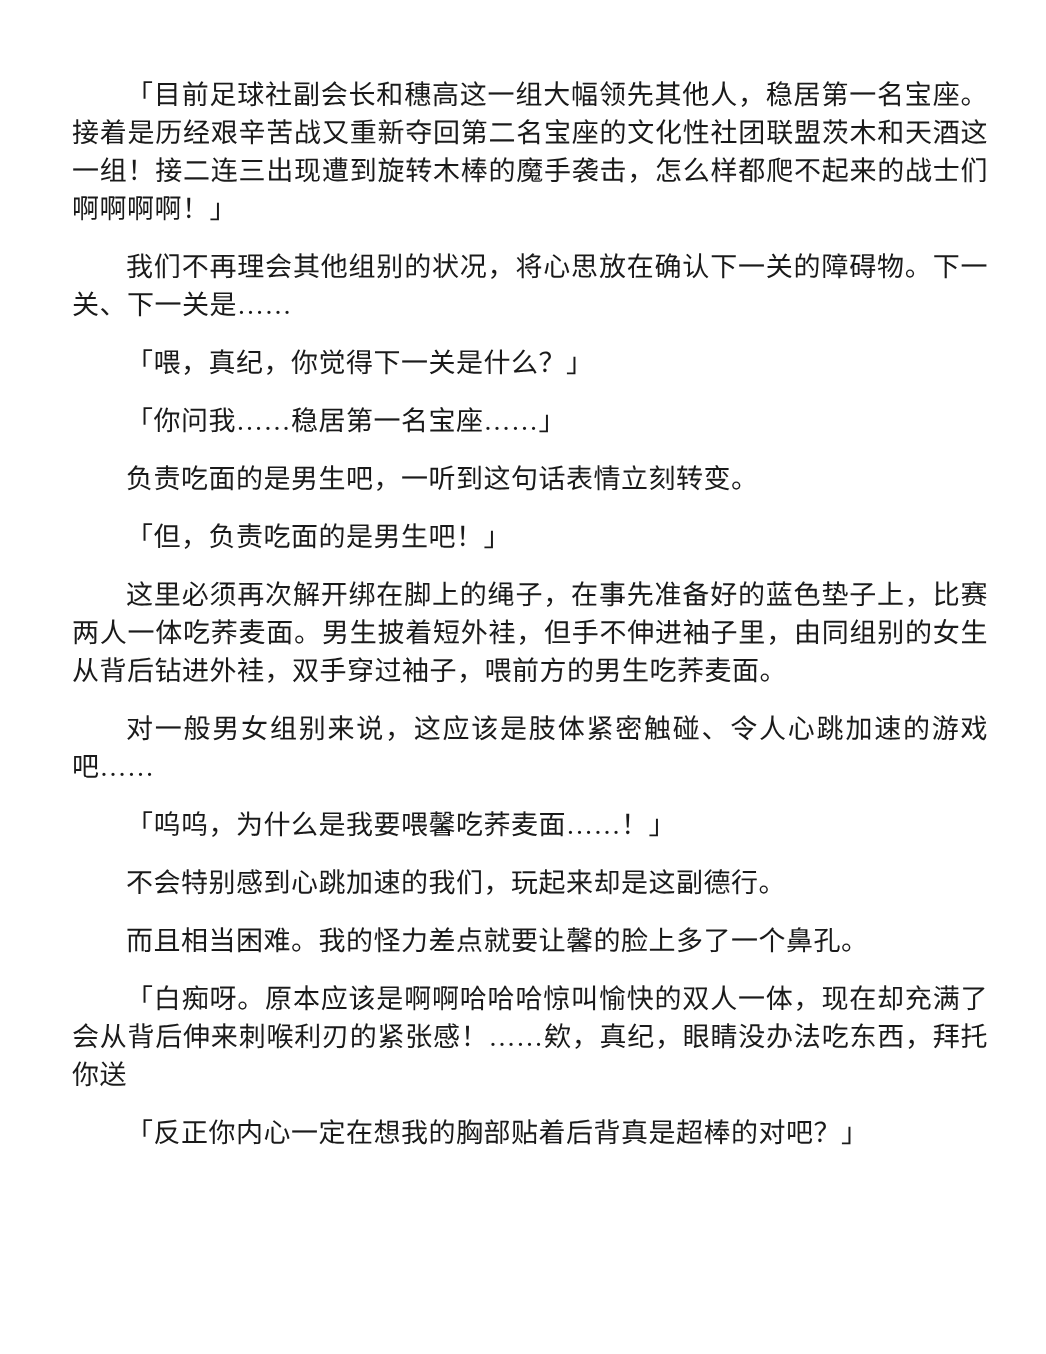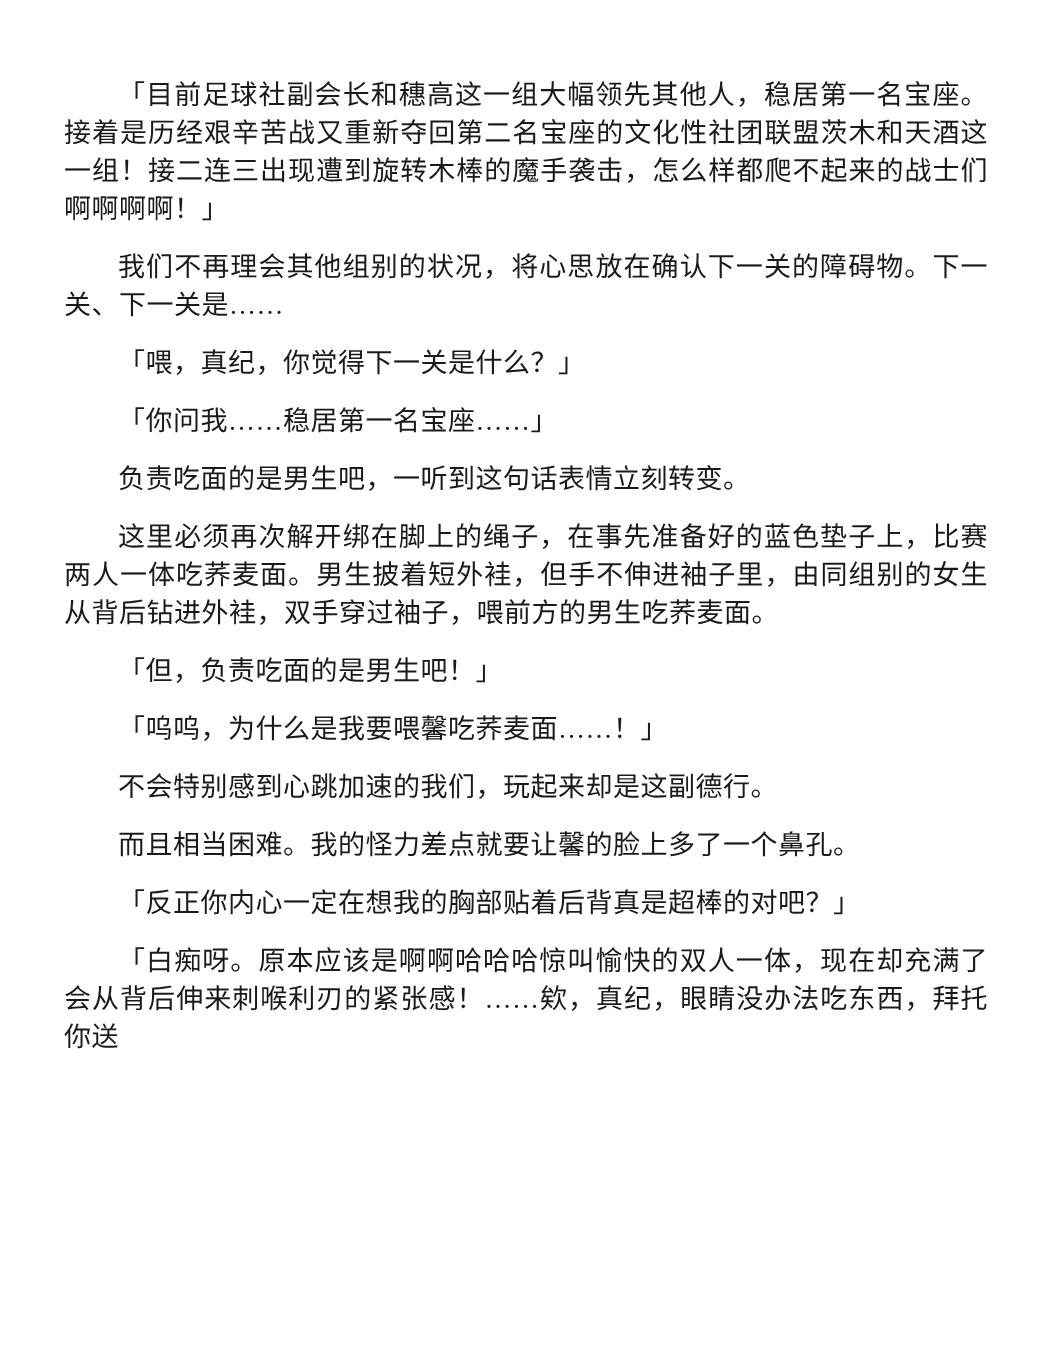--- a/index.html
+++ b/index.html
@@ -14,38 +14,39 @@
     box-sizing: border-box;
     background: #ffffff;
     padding: 76px 58px 0 60px;
     overflow: hidden;
     font-family: "Liberation Serif", "DejaVu Serif", serif;
     font-size: 27px;
     line-height: 38px;
     color: #1a1a1a;
   }
   .page p {
-    margin: 0 0 20px 4px;
+    margin: 0 0 20px 12px;
     text-indent: 2em;
     text-align: justify;
     text-justify: inter-ideograph;
     overflow-wrap: break-word;
     word-break: normal;
     letter-spacing: 0.5px;
   }
 </style>
 </head>
 <body>
 
 <div class="page">
   <p>「目前足球社副会长和穗高这一组大幅领先其他人，稳居第一名宝座。接着是历经艰辛苦战又重新夺回第二名宝座的文化性社团联盟茨木和天酒这一组！接二连三出现遭到旋转木棒的魔手袭击，怎么样都爬不起来的战士们啊啊啊啊！」</p>
   <p>我们不再理会其他组别的状况，将心思放在确认下一关的障碍物。下一关、下一关是……</p>
   <p>「喂，真纪，你觉得下一关是什么？」</p>
   <p>「你问我……稳居第一名宝座……」</p>
   <p>负责吃面的是男生吧，一听到这句话表情立刻转变。</p>
+  <p>「但，负责吃面的是男生吧！」</p>
   <p>这里必须再次解开绑在脚上的绳子，在事先准备好的蓝色垫子上，比赛两人一体吃荞麦面。男生披着短外袿，但手不伸进袖子里，由同组别的女生从背后钻进外袿，双手穿过袖子，喂前方的男生吃荞麦面。</p>
-  <p>「但，负责吃面的是男生吧！」</p>
+  <p>对一般男女组别来说，这应该是肢体紧密触碰、令人心跳加速的游戏吧……</p>
   <p>「呜呜，为什么是我要喂馨吃荞麦面……！」</p>
   <p>不会特别感到心跳加速的我们，玩起来却是这副德行。</p>
   <p>而且相当困难。我的怪力差点就要让馨的脸上多了一个鼻孔。</p>
+  <p>「白痴呀。原本应该是啊啊哈哈哈惊叫愉快的双人一体，现在却充满了会从背后伸来刺喉利刃的紧张感！……欸，真纪，眼睛没办法吃东西，拜托你送</p>
   <p>「反正你内心一定在想我的胸部贴着后背真是超棒的对吧？」</p>
-  <p>「白痴呀。原本应该是啊啊哈哈哈惊叫愉快的双人一体，现在却充满了会从背后伸来刺喉利刃的紧张感！……欸，真纪，眼睛没办法吃东西，拜托你送</p>
 </div>
 
 </body></html>

